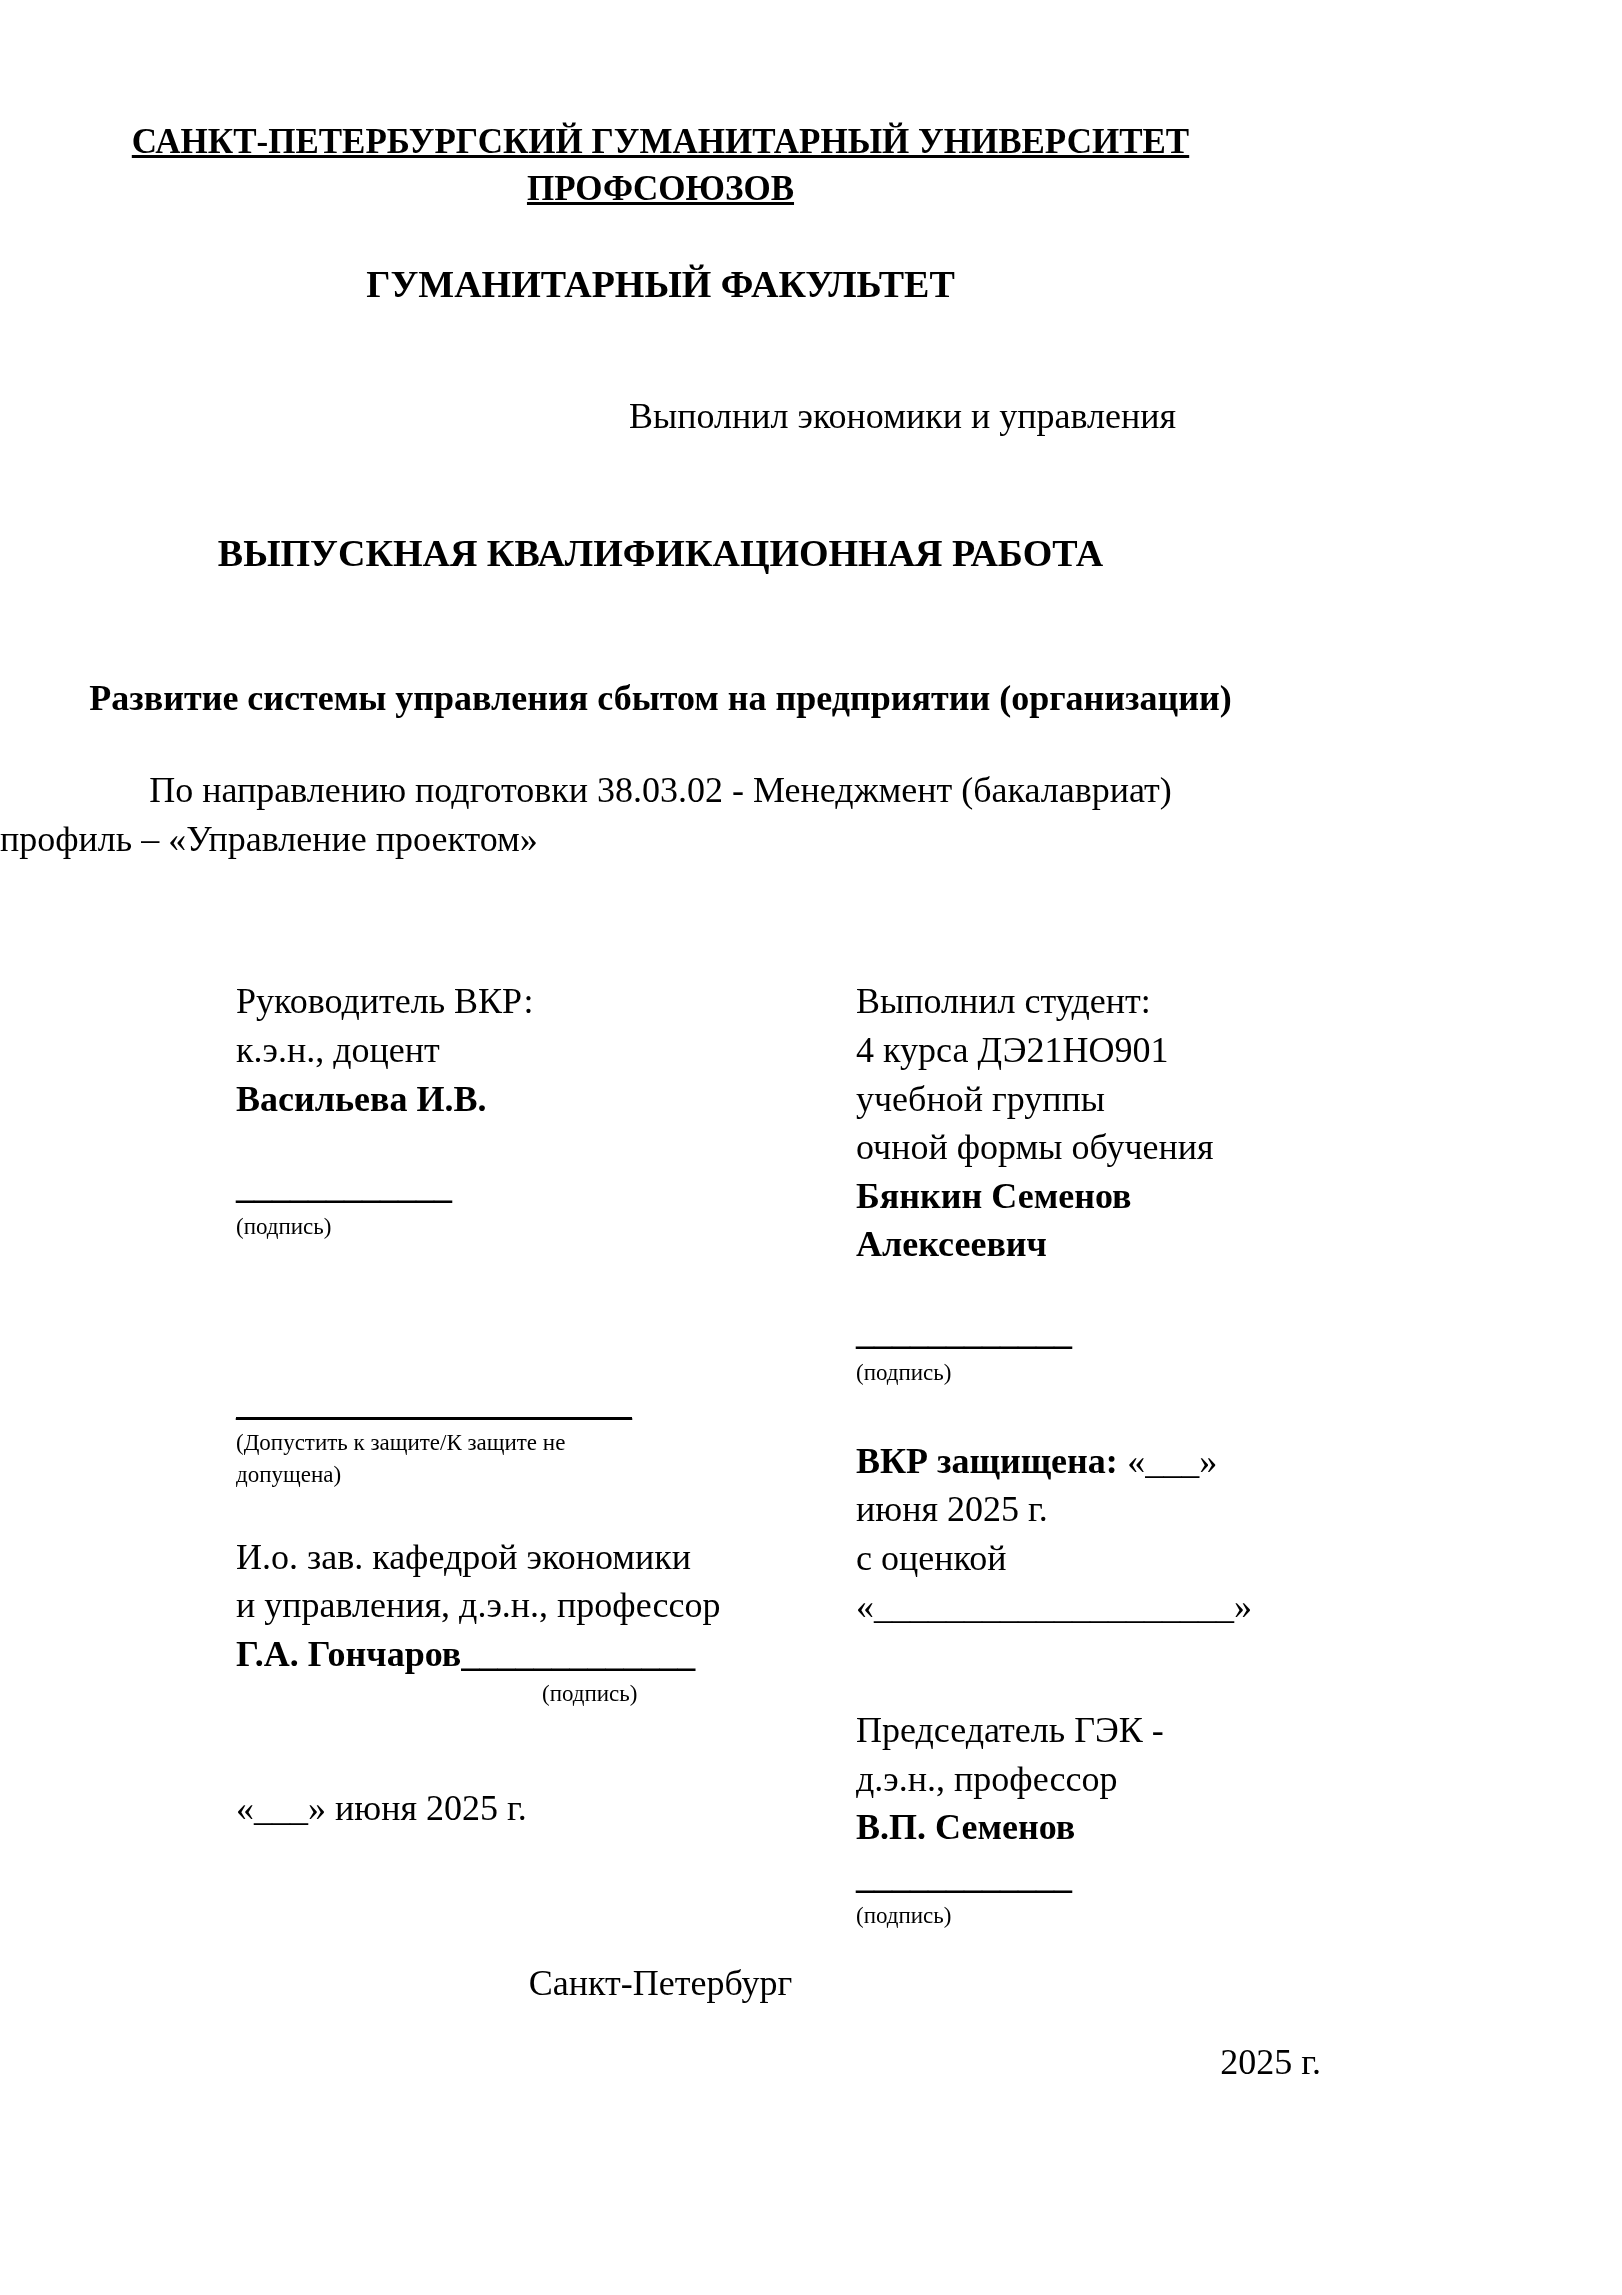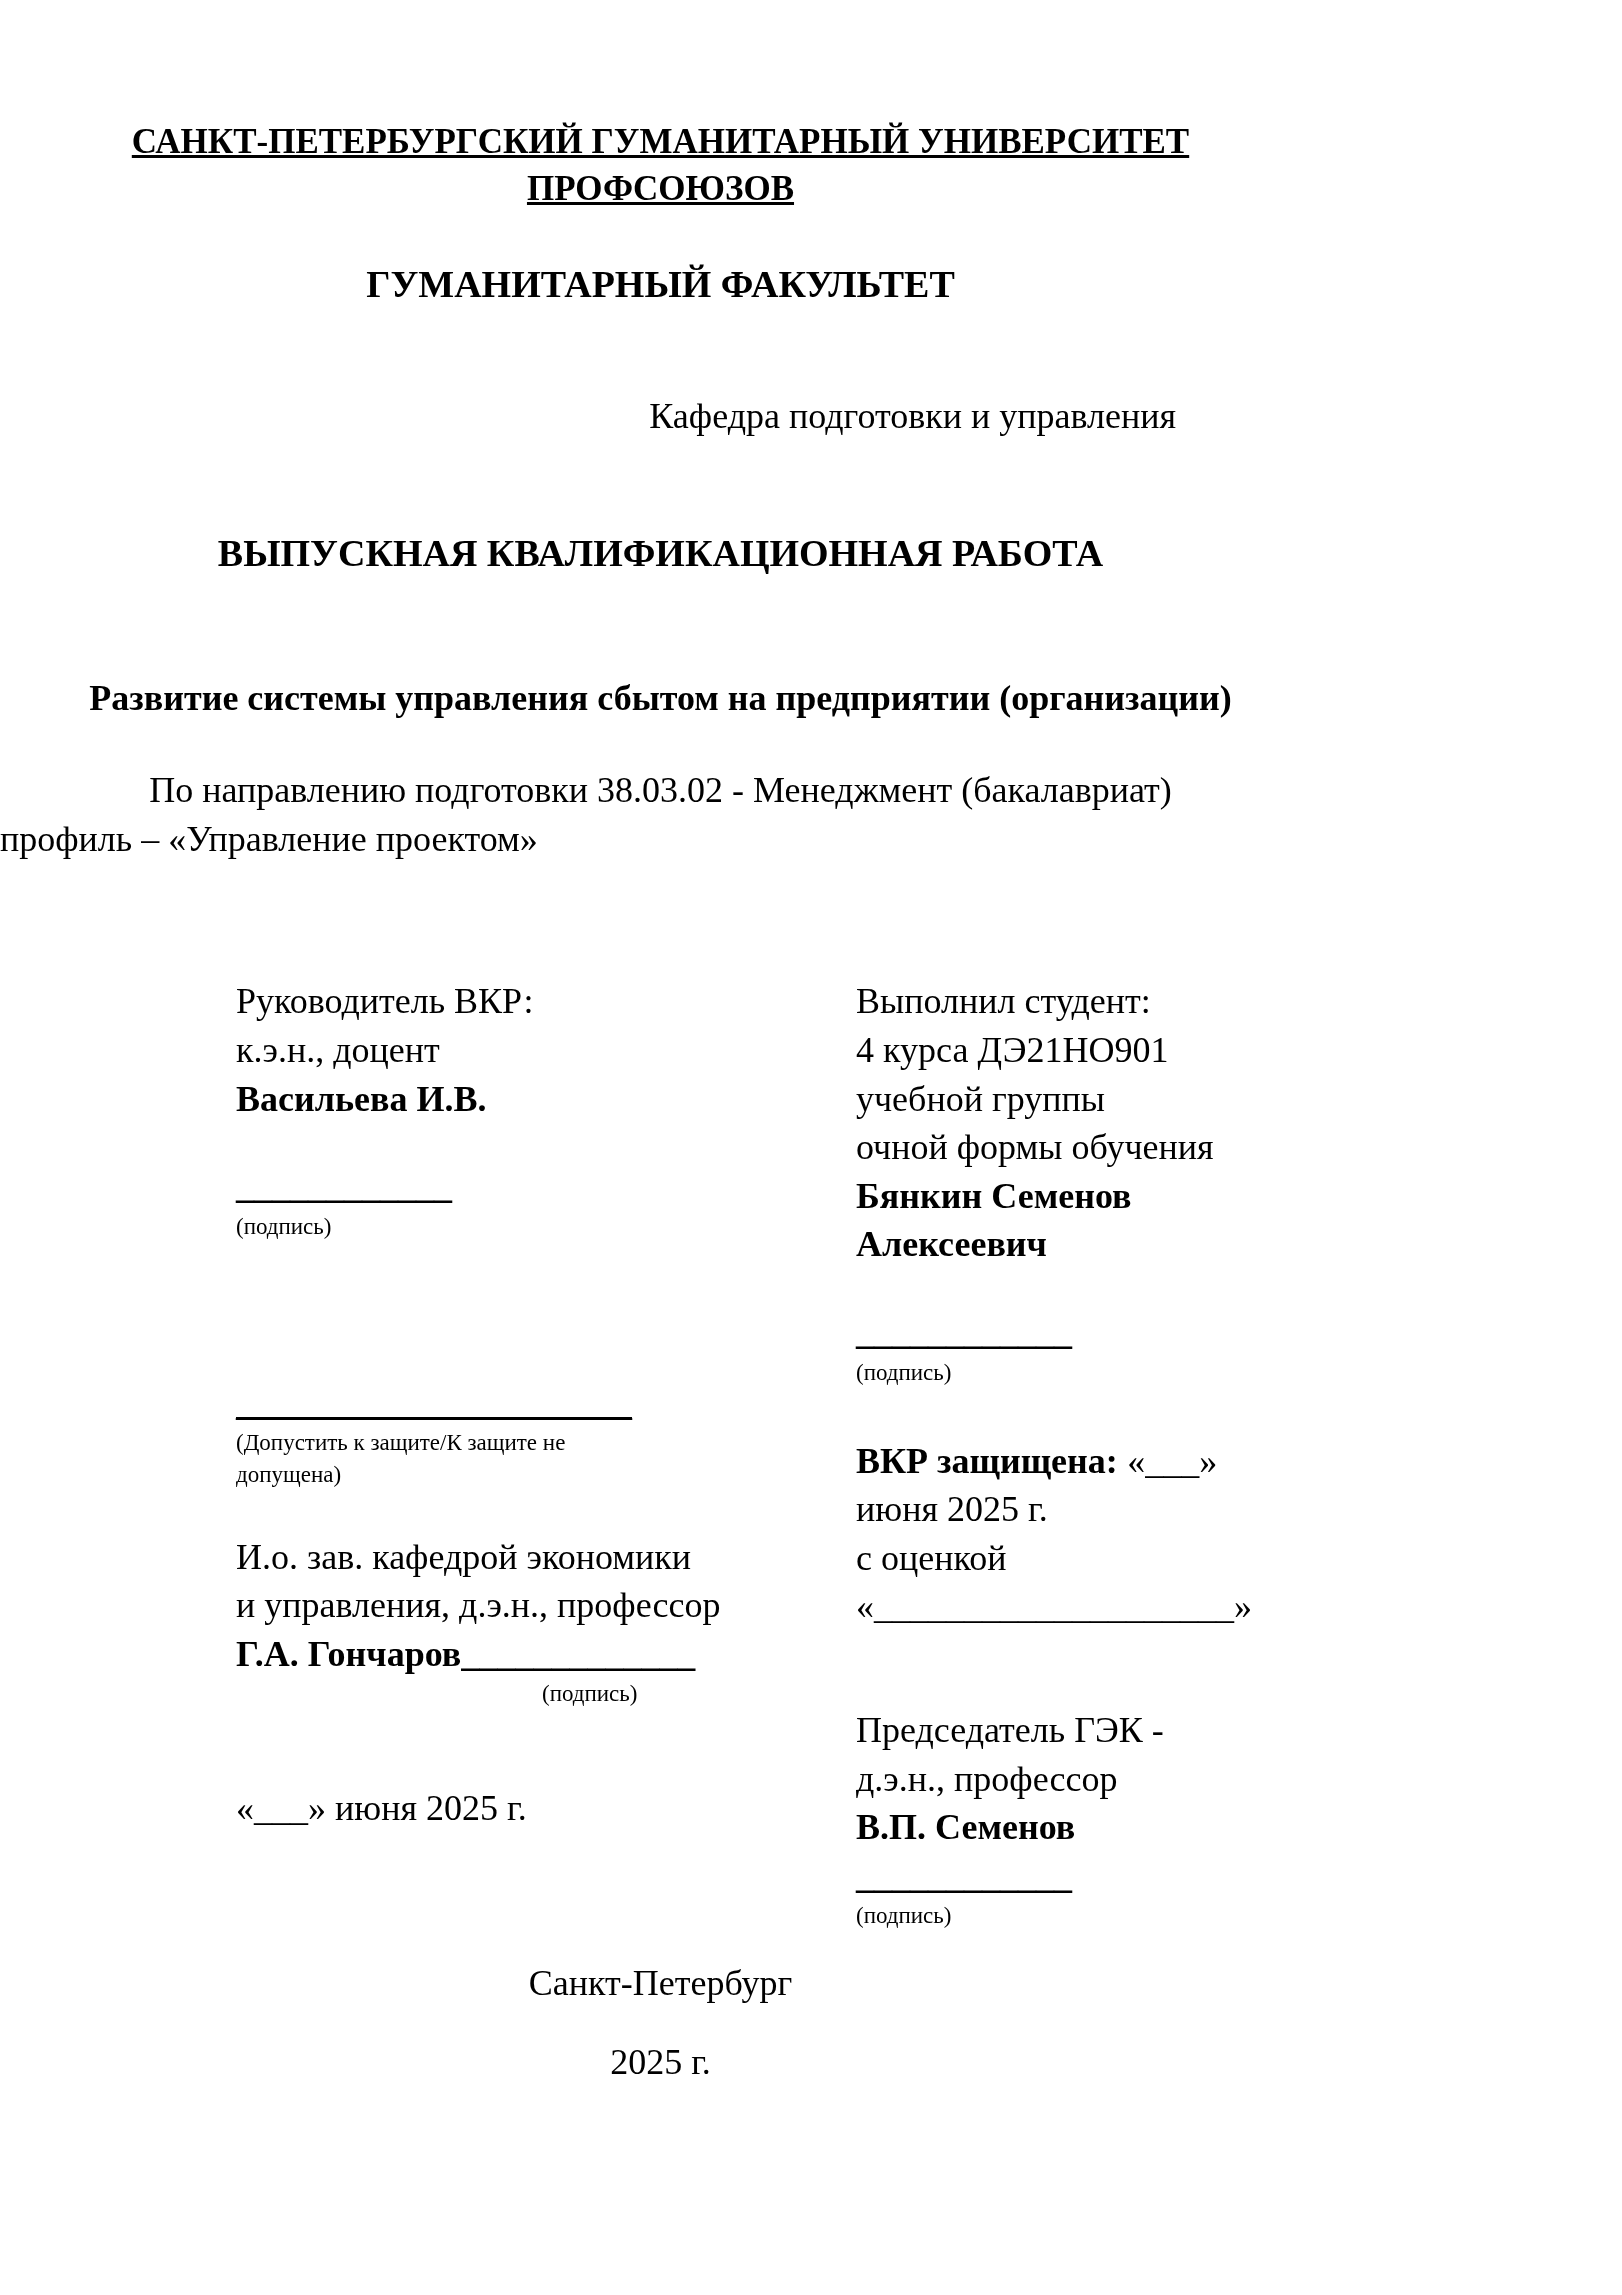--- a/index.html
+++ b/index.html
@@ -107,34 +107,35 @@
 
   .footer {
     position: absolute;
     top: 1959px;
     left: 0;
     right: 0;
     text-align: center;
   }
   .footer-year {
     margin-top: 30px;
+    text-align: right;
   }
 </style>
 </head>
 <body>
 
 <div class="page">
 
   <div class="university">
     <span class="underline">САНКТ-ПЕТЕРБУРГСКИЙ ГУМАНИТАРНЫЙ УНИВЕРСИТЕТ ПРОФСОЮЗОВ</span>
   </div>
 
   <div class="faculty">ГУМАНИТАРНЫЙ ФАКУЛЬТЕТ</div>
 
-  <div class="department">Кафедра подготовки и управления</div>
+  <div class="department">Выполнил экономики и управления</div>
 
   <div class="work-type">ВЫПУСКНАЯ КВАЛИФИКАЦИОННАЯ РАБОТА</div>
 
   <div class="thesis-title">Развитие системы управления сбытом на предприятии (организации)</div>
 
   <div class="program">По направлению подготовки 38.03.02 - Менеджмент (бакалавриат)</div>
   <div class="profile">профиль – «Управление проектом»</div>
 
   <div class="columns">
 

